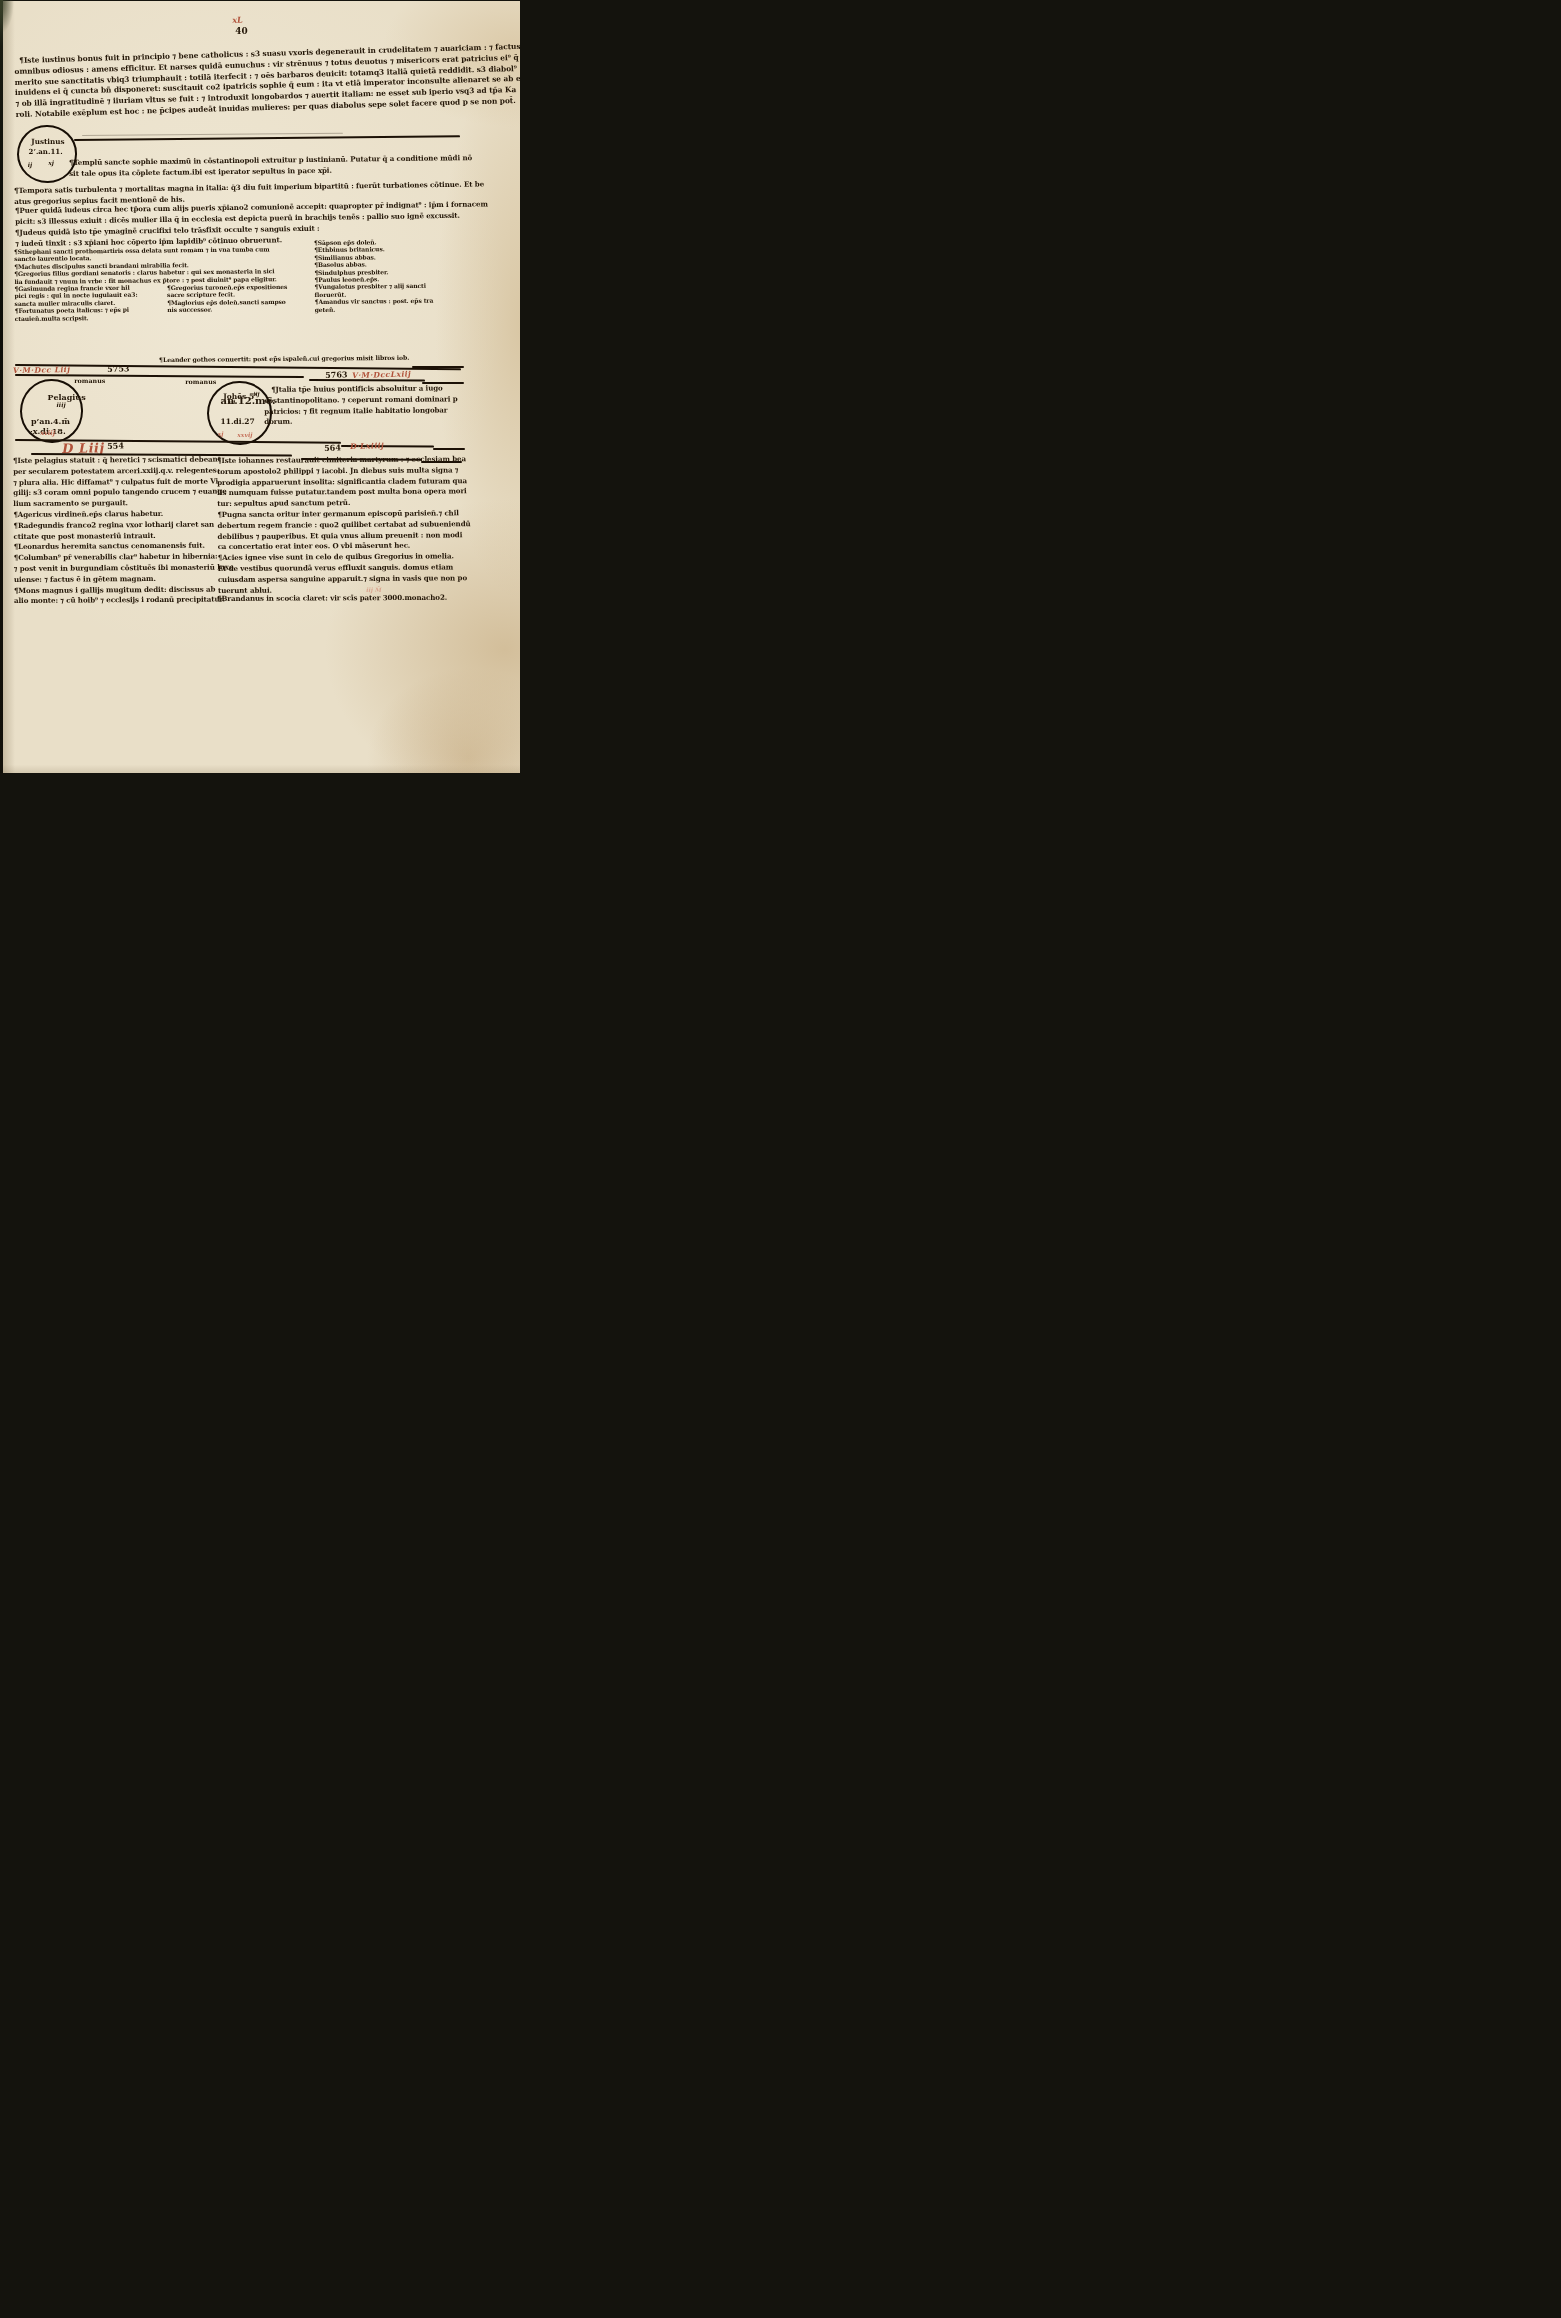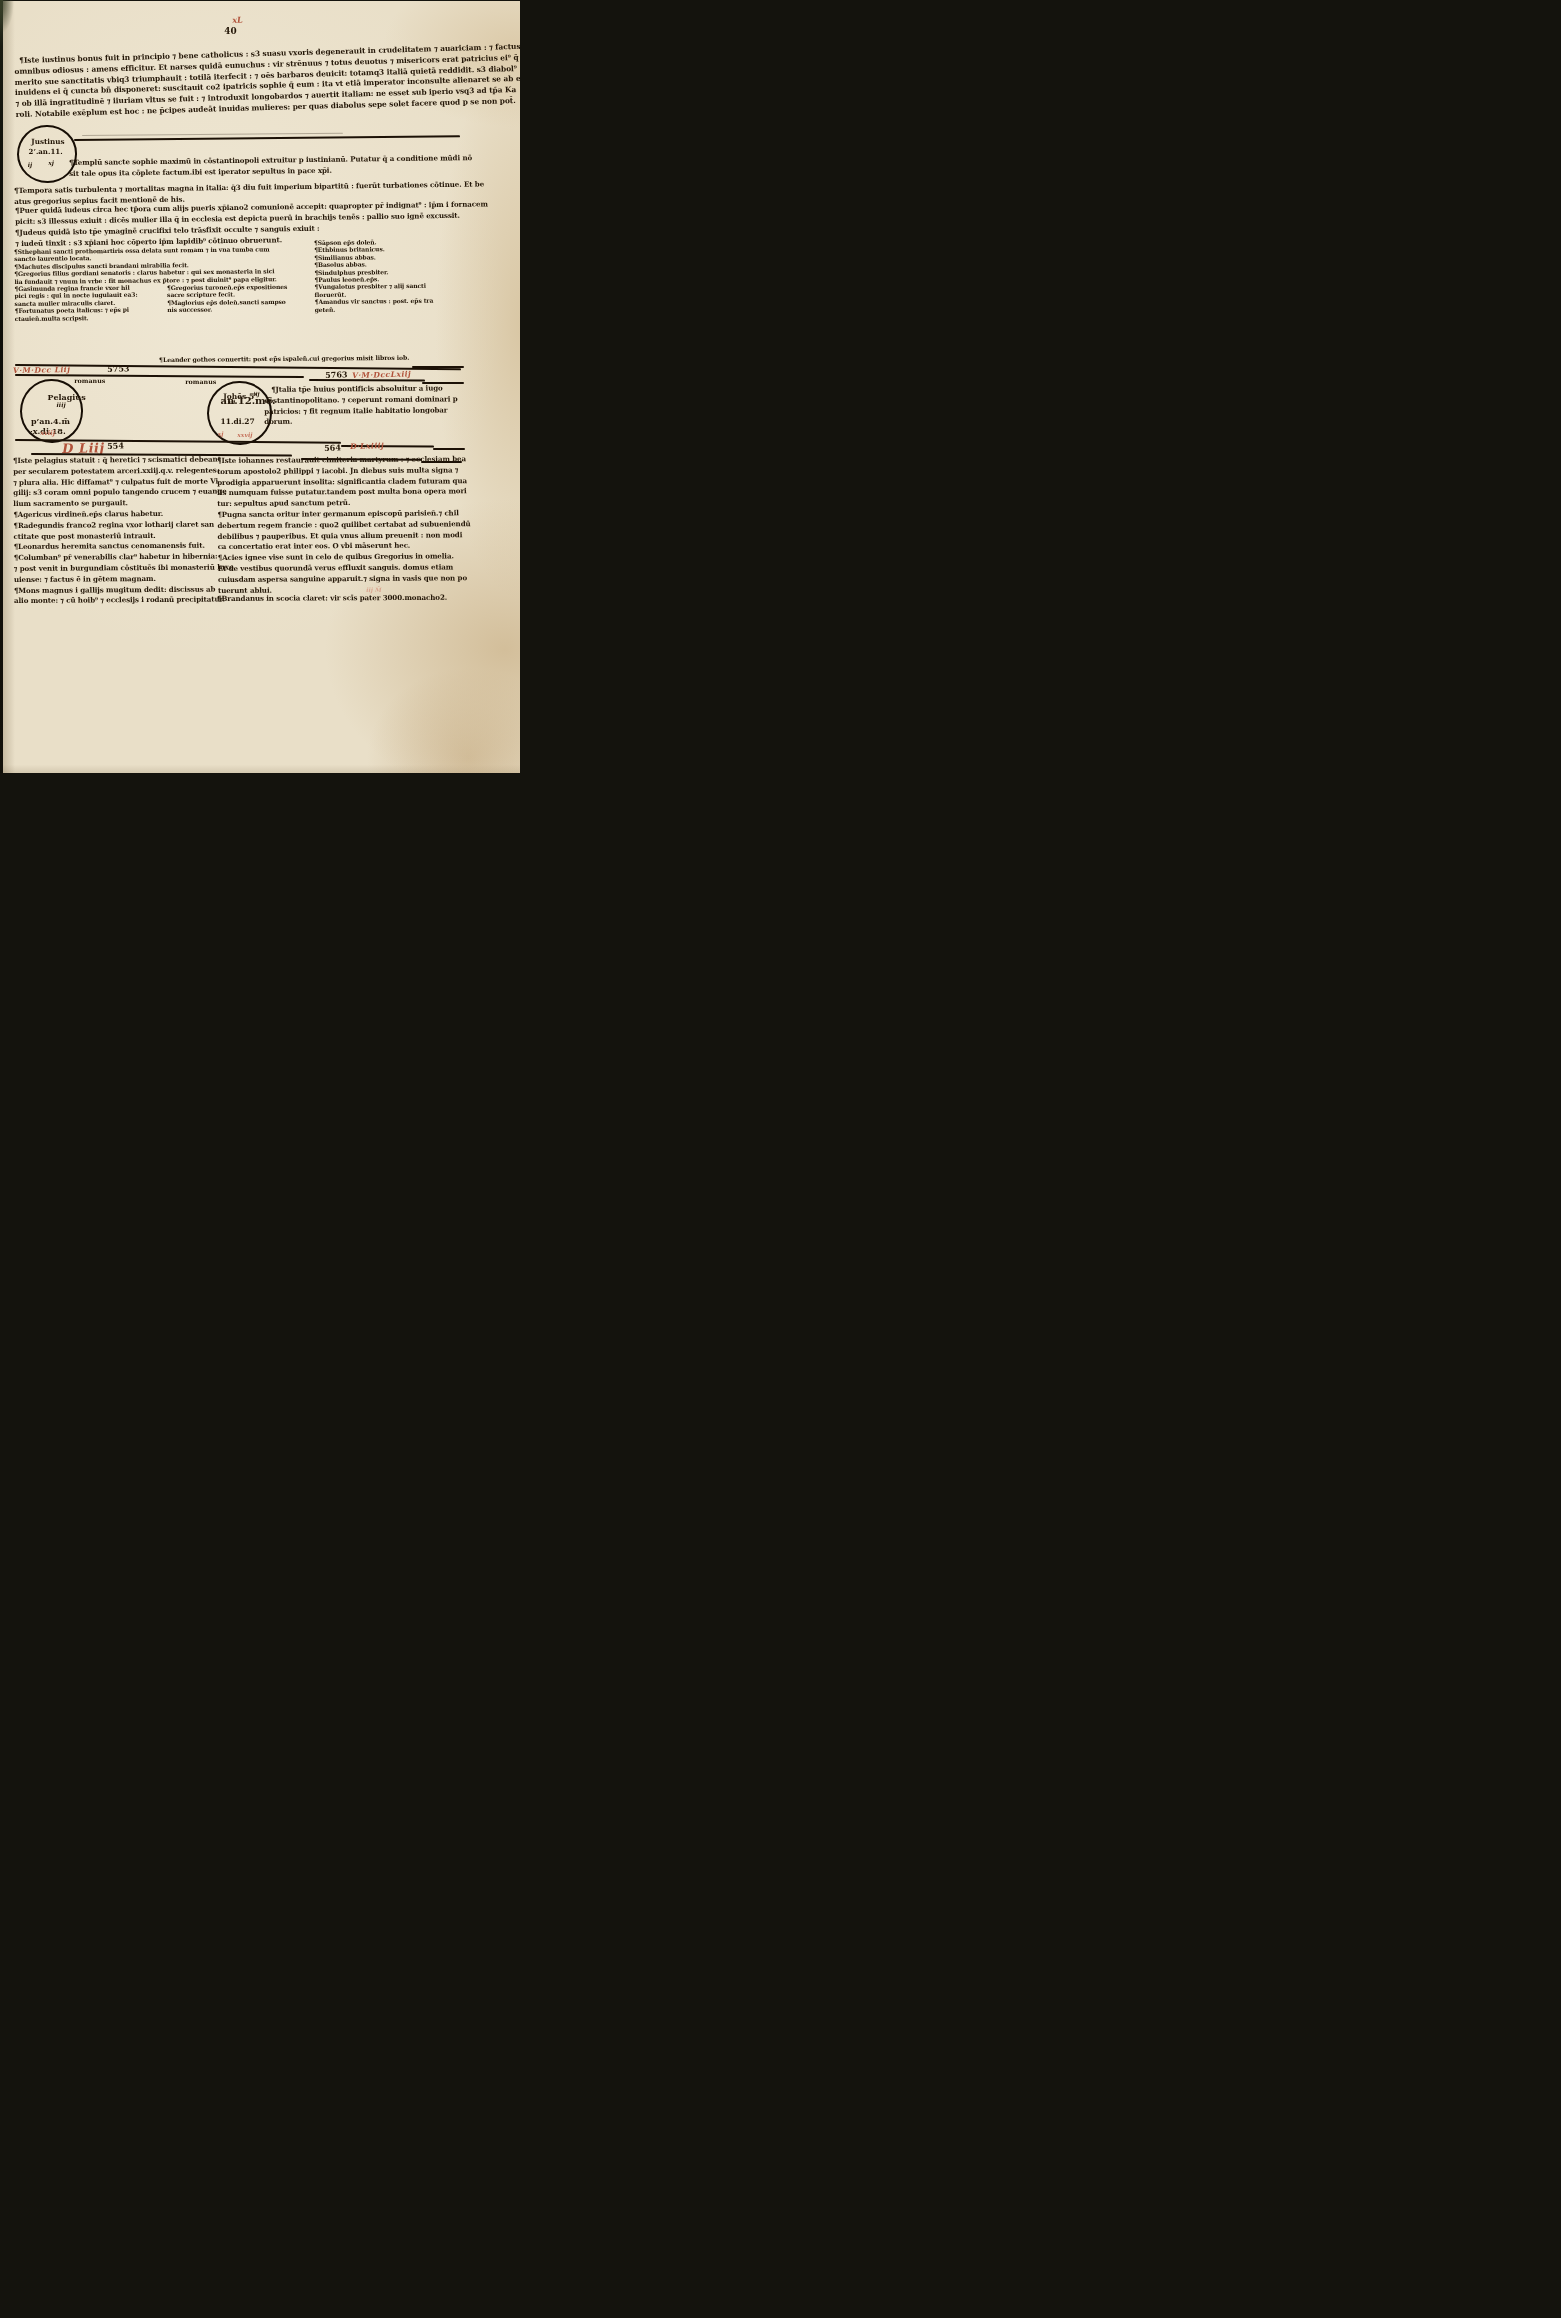--- a/index.html
+++ b/index.html
@@ -33,21 +33,21 @@
   .circle .cl{position:absolute;white-space:pre;font-weight:bold;color:#241708;}
   .folio-red{font-size:8px;}
   .romanus{font-size:6.3px;}
 </style>
 </head>
 <body>
 
 <div class="page">
 
   <div class="txt red folio-red" style="left:229px;top:14px;transform:rotate(-4deg);">xL</div>
-  <div class="txt" style="left:221px;top:25px;font-size:8.9px;text-align:center;">40</div>
+  <div class="txt" style="left:232px;top:25px;font-size:8.9px;text-align:center;">40</div>
 
   <div class="txt t-lg" style="left:11.2px;top:55px;transform:rotate(-1.6deg);">  ¶Iste iustinus bonus fuit in principio ⁊ bene catholicus : s3 suasu vxoris degenerauit in crudelitatem ⁊ auariciam : ⁊ factus
 omnibus odiosus : amens efficitur. Et narses quidā eunuchus : vir strēnuus ⁊ totus deuotus ⁊ misericors erat patricius ei⁹ q̄
 merito sue sanctitatis vbiq3 triumphauit : totilā iterfecit : ⁊ oēs barbaros deuicit: totamq3 italiā quietā reddidit. s3 diabol⁹
 inuidens ei q̄ cuncta bñ disponeret: suscitauit co2 ipatricis sophie q̄ eum : ita vt etiā imperator inconsulte alienaret se ab eo :
 ⁊ ob illā ingratitudinē ⁊ iiuriam vltus se fuit : ⁊ introduxit longobardos ⁊ auertit italiam: ne esset sub iperio vsq3 ad tp̄a Ka
 roli. Notabile exēplum est hoc : ne p̄cipes audeāt inuidas mulieres: per quas diabolus sepe solet facere quod p se non pot̄.</div>
 
   <div class="rule" style="left:79px;top:134px;width:261px;height:1.2px;opacity:.28;transform:rotate(-.5deg);"></div>
   <div class="rule" style="left:71px;top:138px;width:386px;height:2.1px;transform:rotate(-.55deg);"></div>

